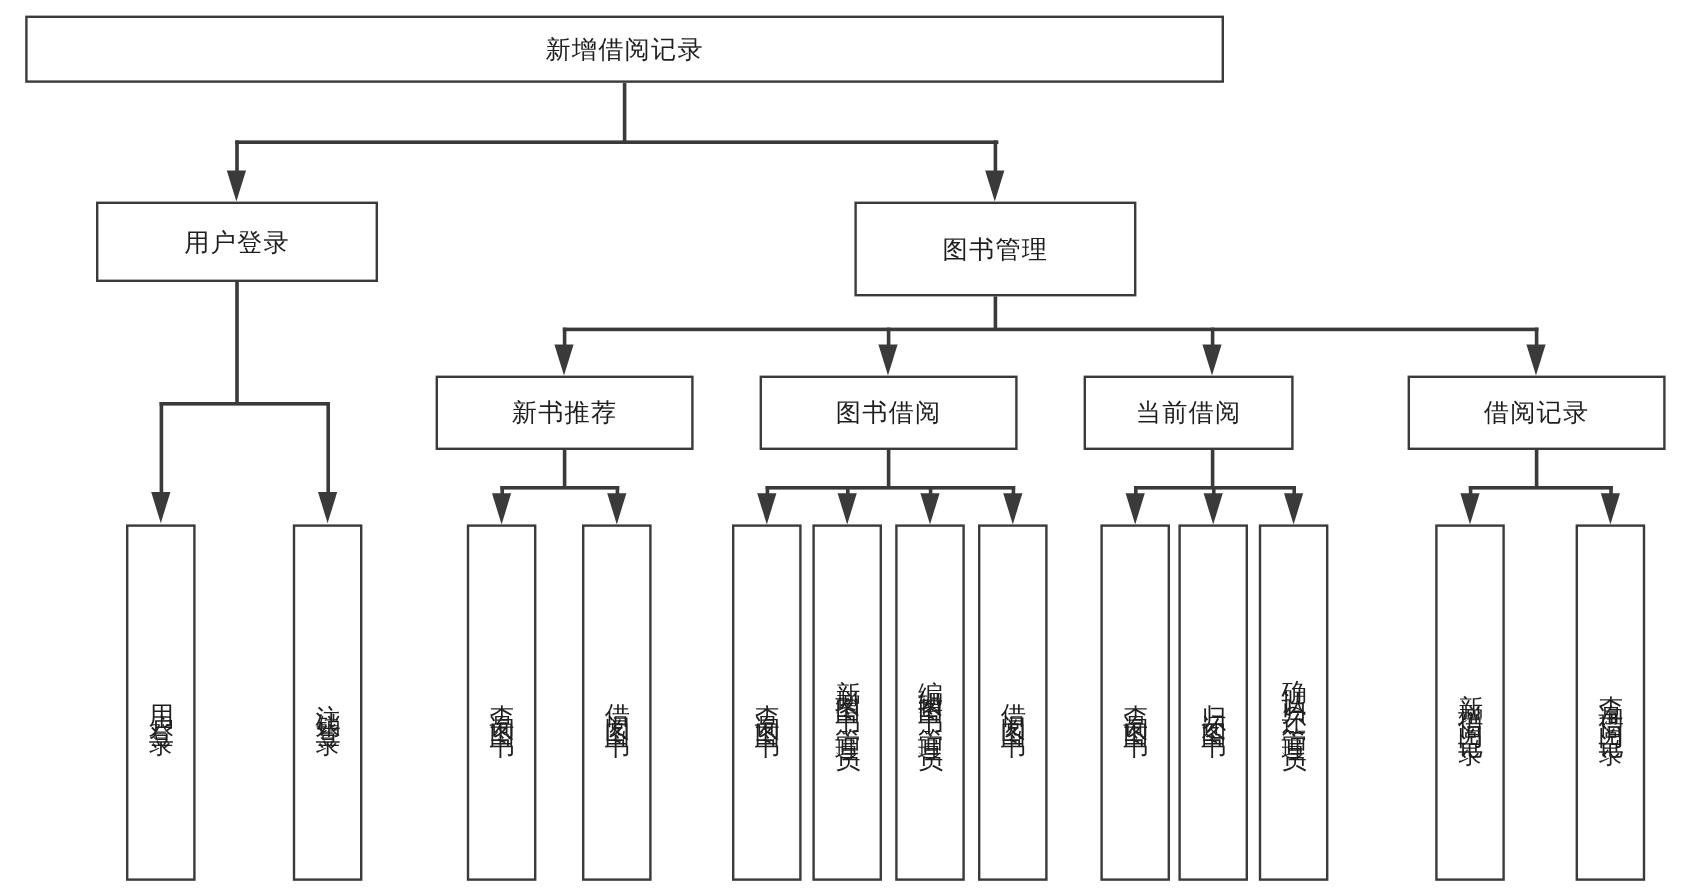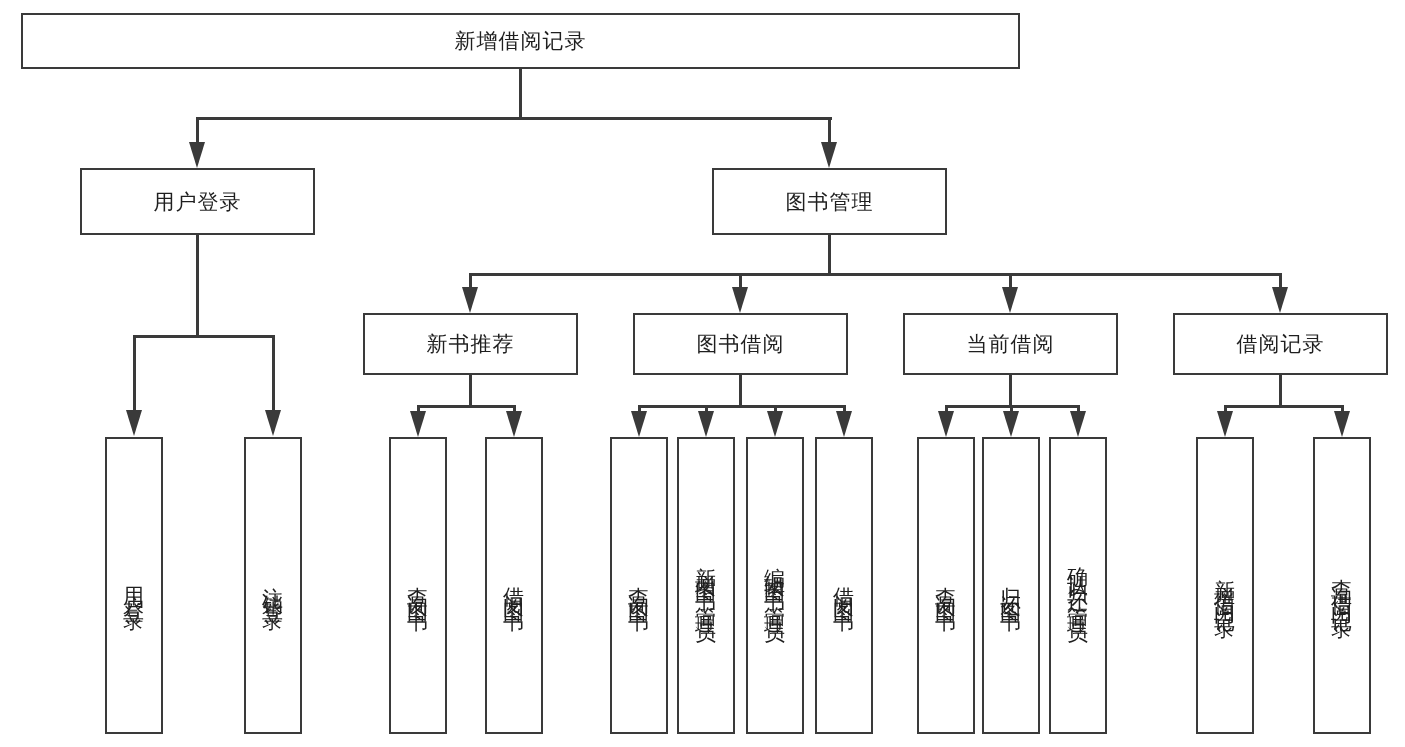--- a/index.html
+++ b/index.html
@@ -124,31 +124,31 @@
   <div class="line v" style="left:1341px;top:405px;height:10px"></div>
   <div class="arrowhead" style="left:1334px;top:411px"></div>
 
   <div class="box" style="left:21px;top:13px;width:999px;height:56px">
     <span class="lbl">新增借阅记录</span>
   </div>
 
   <div class="box" style="left:80px;top:168px;width:235px;height:67px">
     <span class="lbl">用户登录</span>
   </div>
-  <div class="box" style="left:712px;top:168px;width:235px;height:67px">
+  <div class="box" style="left:712px;top:168px;width:235px;height:79px">
     <span class="lbl">图书管理</span>
   </div>
 
   <div class="box" style="left:363px;top:313px;width:215px;height:62px">
     <span class="lbl">新书推荐</span>
   </div>
   <div class="box" style="left:633px;top:313px;width:215px;height:62px">
     <span class="lbl">图书借阅</span>
   </div>
-  <div class="box" style="left:903px;top:313px;width:215px;height:62px">
+  <div class="box" style="left:903px;top:313px;width:175px;height:62px">
     <span class="lbl">当前借阅</span>
   </div>
   <div class="box" style="left:1173px;top:313px;width:215px;height:62px">
     <span class="lbl">借阅记录</span>
   </div>
 
   <div class="box leaf" style="left:105px">
     <span class="vlbl">用户登录</span>
   </div>
   <div class="box leaf" style="left:244px">

